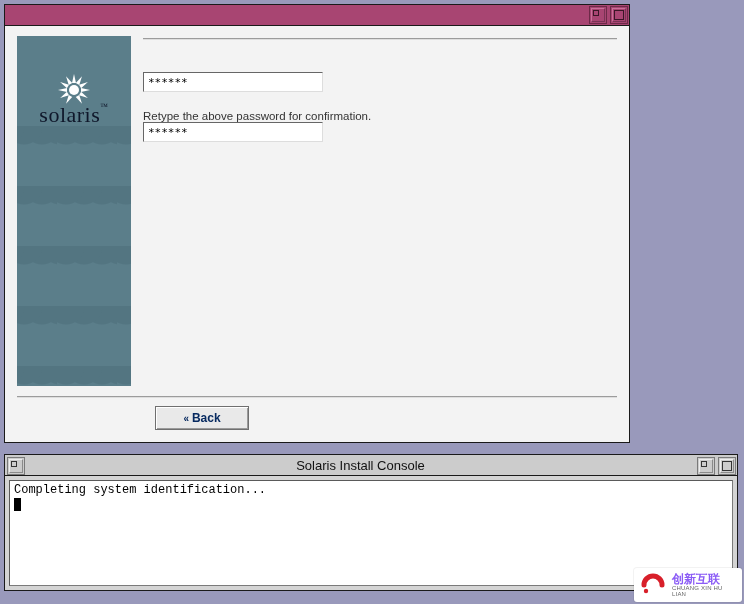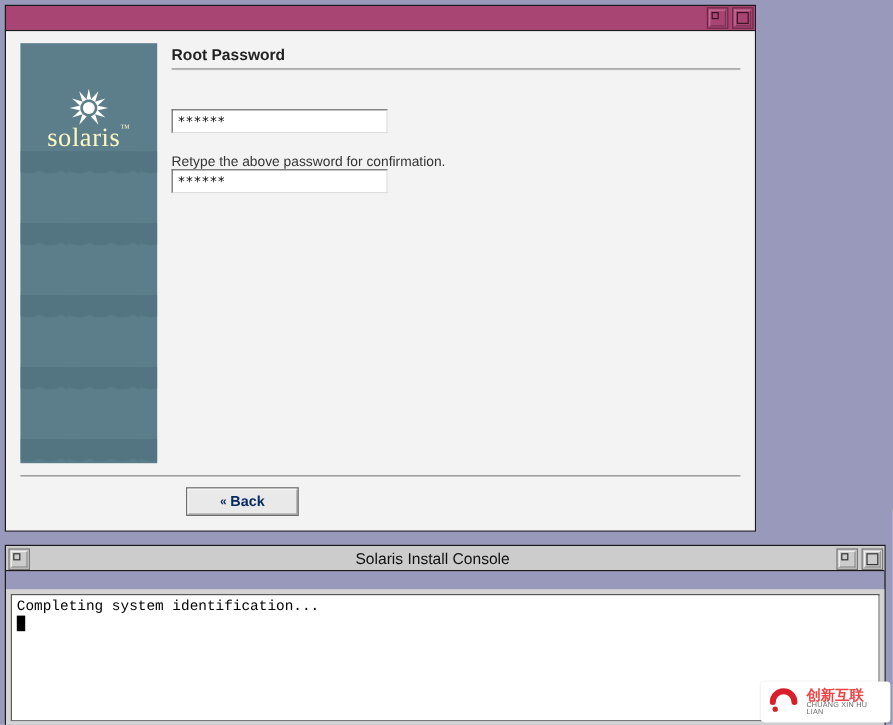--- a/index.html
+++ b/index.html
@@ -82,21 +82,21 @@
       radial-gradient(circle at 15% 0%, #4a6b77 18px, transparent 19px),
       radial-gradient(circle at 45% 0%, #4a6b77 18px, transparent 19px),
       radial-gradient(circle at 75% 0%, #4a6b77 18px, transparent 19px),
       radial-gradient(circle at 105% 0%, #4a6b77 18px, transparent 19px);
     background-size: 60px 60px;
     opacity: 0.45;
   }
   .solaris-mark {
     position: absolute;
     left: 0; right: 0; top: 30px;
-    color: #fef9c3;
+    color: #0f172a;
     text-align: center;
     font-family: "Times New Roman", serif;
   }
   .sun-burst {
     width: 40px; height: 40px;
     margin: 0 auto 2px auto;
     position: relative;
   }
   .sun-burst svg { width:40px; height:40px; display:block; }
   .solaris-word { font-size: 22px; margin-top:-6px; letter-spacing:0.5px; }
@@ -215,21 +215,20 @@
   .win2-title .title-btn::before{
     border-top-color:#eee; border-left-color:#eee;
     border-right-color:#8a8a8a; border-bottom-color:#8a8a8a;
   }
   .win2-title .title-btn.small-box::after,
   .win2-title .title-btn.big-box::after{ border-color:#333; }
 
   .win2-body {
     background:#d4d4d4;
     padding:4px;
-    margin-top:15px;
   }
   .console {
     background:#fff;
     height: 100px;
     border: 1px solid #7a7a7a;
     border-top-color:#5a5a5a; border-left-color:#5a5a5a;
     font-family: "Courier New", monospace;
     font-size: 12px;
     padding: 2px 4px;
     white-space: pre;
@@ -257,21 +256,21 @@
     box-sizing:border-box;
     gap:6px;
     box-shadow: 0 0 0 1px rgba(0,0,0,0.05);
   }
   .wm-logo {
     width:26px; height:26px; flex:none;
     position:relative;
   }
   .wm-logo svg{position:absolute;inset:0;}
   .wm-text { line-height:1; }
-  .wm-text .cn { font-size:12px; font-weight:bold; color:#ef4444; }
+  .wm-text .cn { font-size:12px; font-weight:bold; color:#8b5cf6; }
   .wm-text .en { font-size:6px; color:#666; letter-spacing:0.2px; }
 </style>
 </head>
 <body>
 
 <div class="win1">
   <div class="win1-title">
     <div class="title-btn small-box"></div>
     <div class="title-btn big-box"></div>
   </div>
@@ -301,21 +300,20 @@
                 </g>
               </svg>
           </div>
           <div class="solaris-word">
             <span>solaris</span><span class="tm">™</span>
           </div>
         </div>
       </div>
 
       <div class="content">
-        <div class="heading">Root Password</div>
         <div class="rule"></div>
 
         <div class="field">
           <input type="text" value="******" style="">
         </div>
 
         <div class="confirm-label">Retype the above password for confirmation.</div>
 
         <div class="field">
           <input type="text" value="******" style="">

